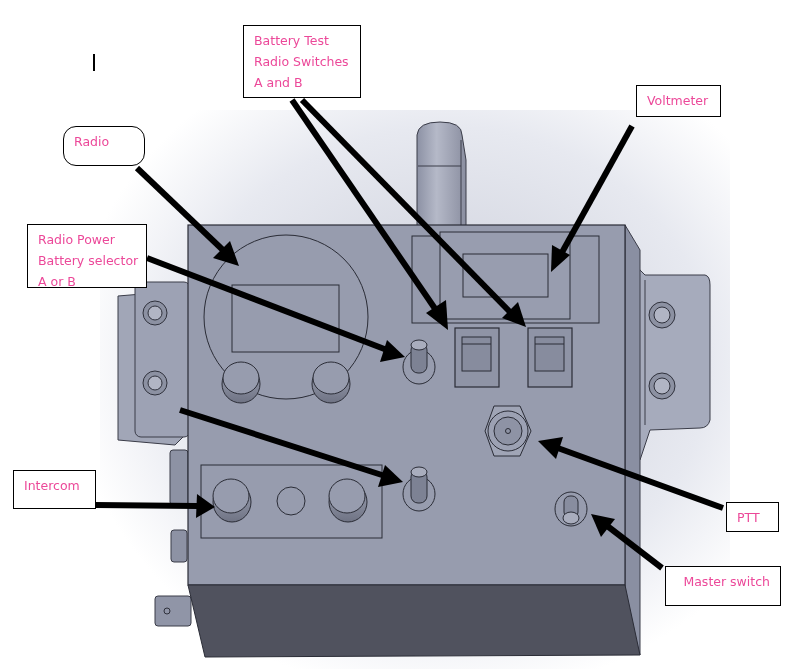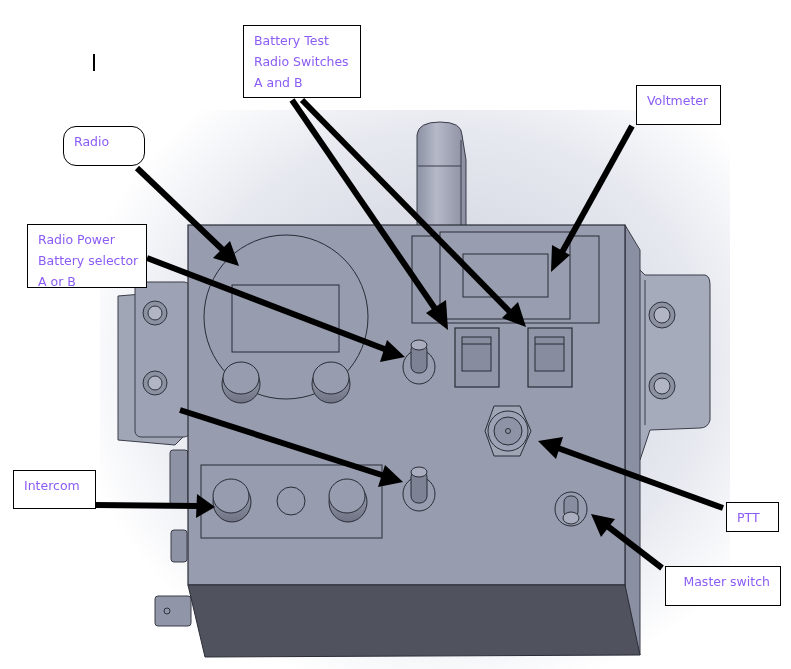--- a/index.html
+++ b/index.html
@@ -1,21 +1,21 @@
 <!DOCTYPE html>
 <html><head>
 <meta charset="utf-8">
 <style>
   html, body { margin: 0; padding: 0; background: #ffffff; }
   body { width: 791px; height: 669px; position: relative; overflow: hidden;
          font-family: "DejaVu Sans", sans-serif; }
   #stage { position: absolute; left: 0; top: 0; width: 791px; height: 669px; }
   .callout { position: absolute; background: #ffffff; border: 1px solid #000;
              box-sizing: border-box; font-family: "DejaVu Sans", sans-serif;
-             font-size: 12.5px; line-height: 21px; color: #8b5cf6; padding: 4px 10px; }
+             font-size: 12.5px; line-height: 21px; color: #ec4899; padding: 4px 10px; }
   .callout span { display: block; white-space: nowrap; }
   #cursor { position: absolute; left: 93px; top: 54px; width: 2px; height: 17px; background: #000; }
 </style>
 </head>
 <body>
 
 <div id="stage">
   <svg width="791" height="669" viewBox="0 0 791 669">
     <defs>
       <radialGradient id="shadowGrad" cx="0.55" cy="0.45" r="0.6">
@@ -190,21 +190,21 @@
   </svg>
 
   <div id="cursor"></div>
 
   <div class="callout" style="left:243px; top:25px; width:118px; height:73px;">
     <span>Battery Test</span>
     <span>Radio Switches</span>
     <span>A and B</span>
   </div>
 
-  <div class="callout" style="left:636px; top:85px; width:85px; height:40px;">
+  <div class="callout" style="left:636px; top:85px; width:85px; height:32px;">
     <span>Voltmeter</span>
   </div>
 
   <div class="callout" style="left:63px; top:126px; width:82px; height:40px;border-radius:13px;">
     <span>Radio</span>
   </div>
 
   <div class="callout" style="left:27px; top:224px; width:120px; height:64px;">
     <span>Radio Power</span>
     <span>Battery selector</span>

